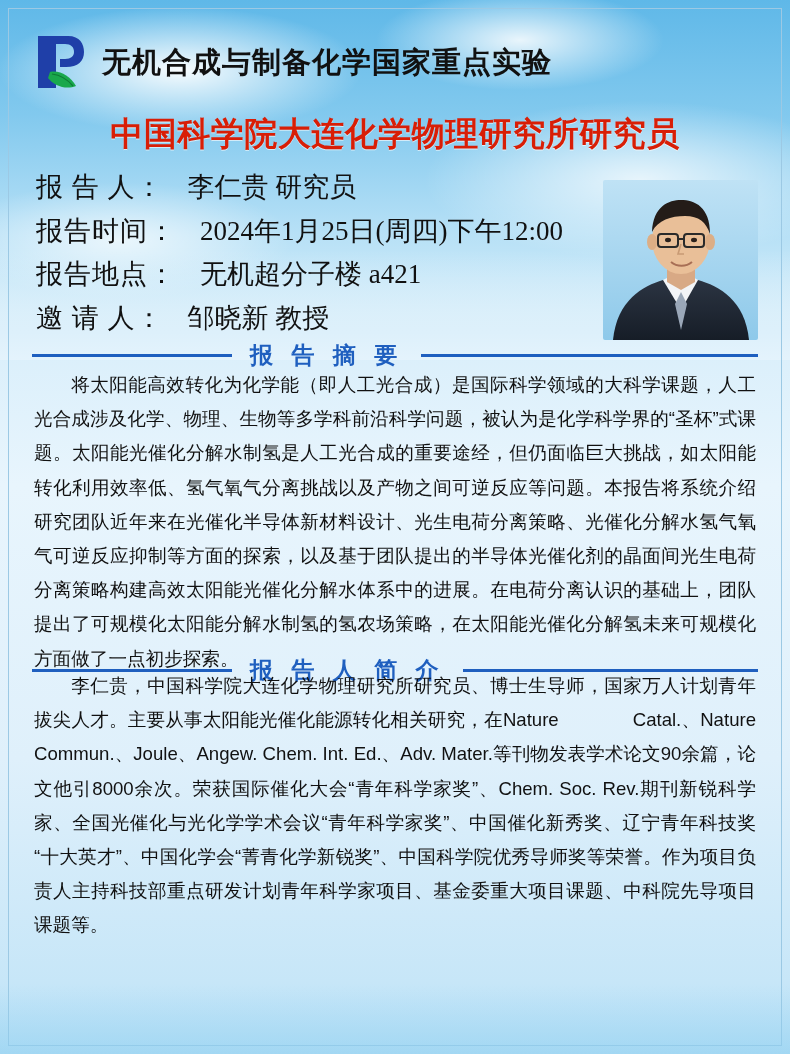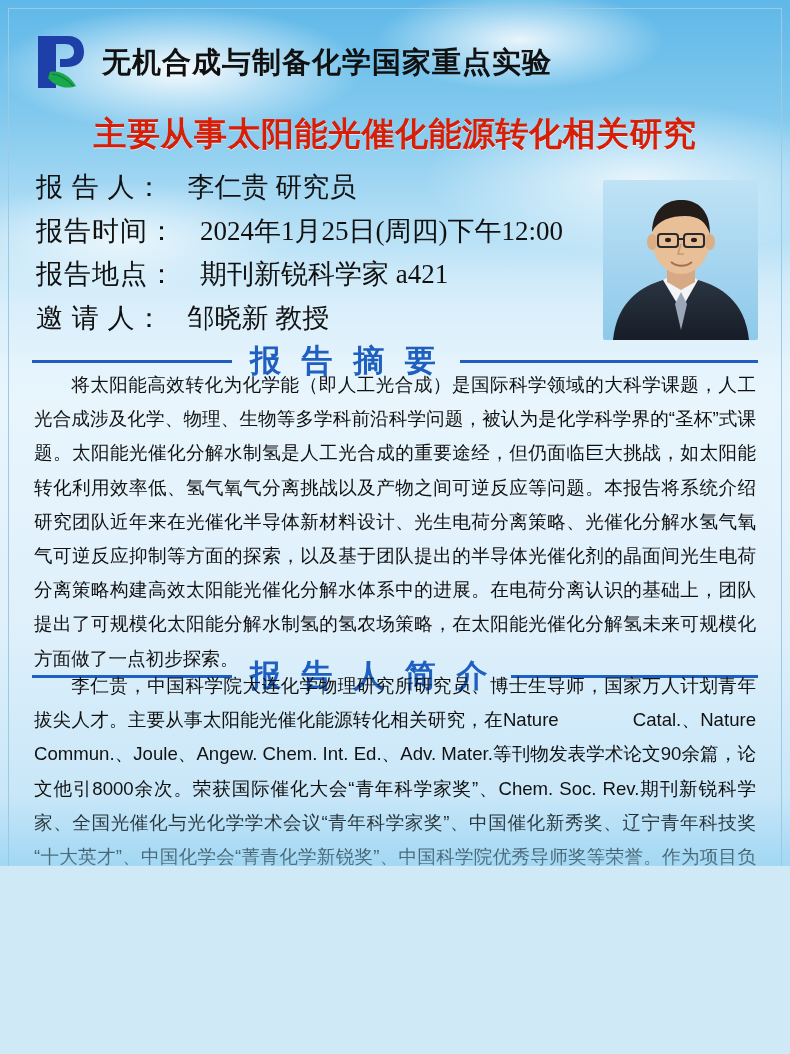--- a/index.html
+++ b/index.html
@@ -10,21 +10,21 @@
     width: 790px;
     height: 1054px;
     font-family: "Liberation Sans", "DejaVu Sans", sans-serif;
     background: #cfe9f7;
     overflow: hidden;
   }
 
   .poster {
     position: relative;
     width: 790px;
-    height: 866px;
+    height: 1054px;
     box-sizing: border-box;
     background:
       linear-gradient(to bottom, #a9dcf5 0%, #cfeaf9 22%, #e8f5fd 46%, #dff0fb 72%, #bfe3f7 100%);
     overflow: hidden;
   }
 
   
   .sky {
     position: absolute;
     left: 0; right: 0; top: 0;
@@ -141,21 +141,21 @@
     gap: 14px;
   }
   .section-head .rule {
     flex: 1 1 auto;
     height: 3px;
     background: #1f5fbf;
   }
   .section-head .rule.left { max-width: 200px; }
   .section-head .stitle {
     flex: none;
-    font-size: 31px;
+    font-size: 23px;
     font-weight: bold;
     color: #1f5fbf;
     letter-spacing: 6px;
     padding: 0 4px;
   }
   #abstract-head { top: 340px; }
   #speaker-head { top: 655px; }
 
   
   .body-text {
@@ -195,34 +195,34 @@
       <svg width="58" height="62" viewBox="0 0 58 62" xmlns="http://www.w3.org/2000/svg">
         <path d="M8 4 L8 56 L17 56 L17 4 Z" fill="#1f3fa8"></path>
         <path d="M17 4 L38 4 C50 4 54 12 54 20 C54 29 48 35 36 35 L30 35 L30 27 L35 27 C41 27 44 24 44 20 C44 15 41 12 35 12 L26 12 L26 56 L17 56 Z" fill="#1f3fa8"></path>
         <path d="M20 40 C30 38 40 44 46 54 C36 58 24 54 18 46 Z" fill="#19a84c"></path>
         <path d="M22 42 C30 43 38 48 43 54" stroke="#0d7a35" stroke-width="1.2" fill="none"></path>
       </svg>
     </div>
     <div class="header-title">无机合成与制备化学国家重点实验</div>
   </div>
 
-  <div class="main-title">主要从事太阳能光催化能源转化相关研究</div>
+  <div class="main-title">中国科学院大连化学物理研究所研究员</div>
 
   <div class="info">
     <div class="info-row">
       <span class="info-label">报 告 人：</span>
       <span class="info-value">李仁贵 研究员</span>
     </div>
     <div class="info-row">
       <span class="info-label">报告时间：</span>
       <span class="info-value">2024年1月25日(周四)下午12:00</span>
     </div>
     <div class="info-row">
       <span class="info-label">报告地点：</span>
-      <span class="info-value">期刊新锐科学家 a421</span>
+      <span class="info-value">无机超分子楼 a421</span>
     </div>
     <div class="info-row">
       <span class="info-label">邀 请 人：</span>
       <span class="info-value">邹晓新 教授</span>
     </div>
   </div>
 
   <div class="portrait">
     <svg width="155" height="160" viewBox="0 0 155 160" xmlns="http://www.w3.org/2000/svg">
       <defs>

